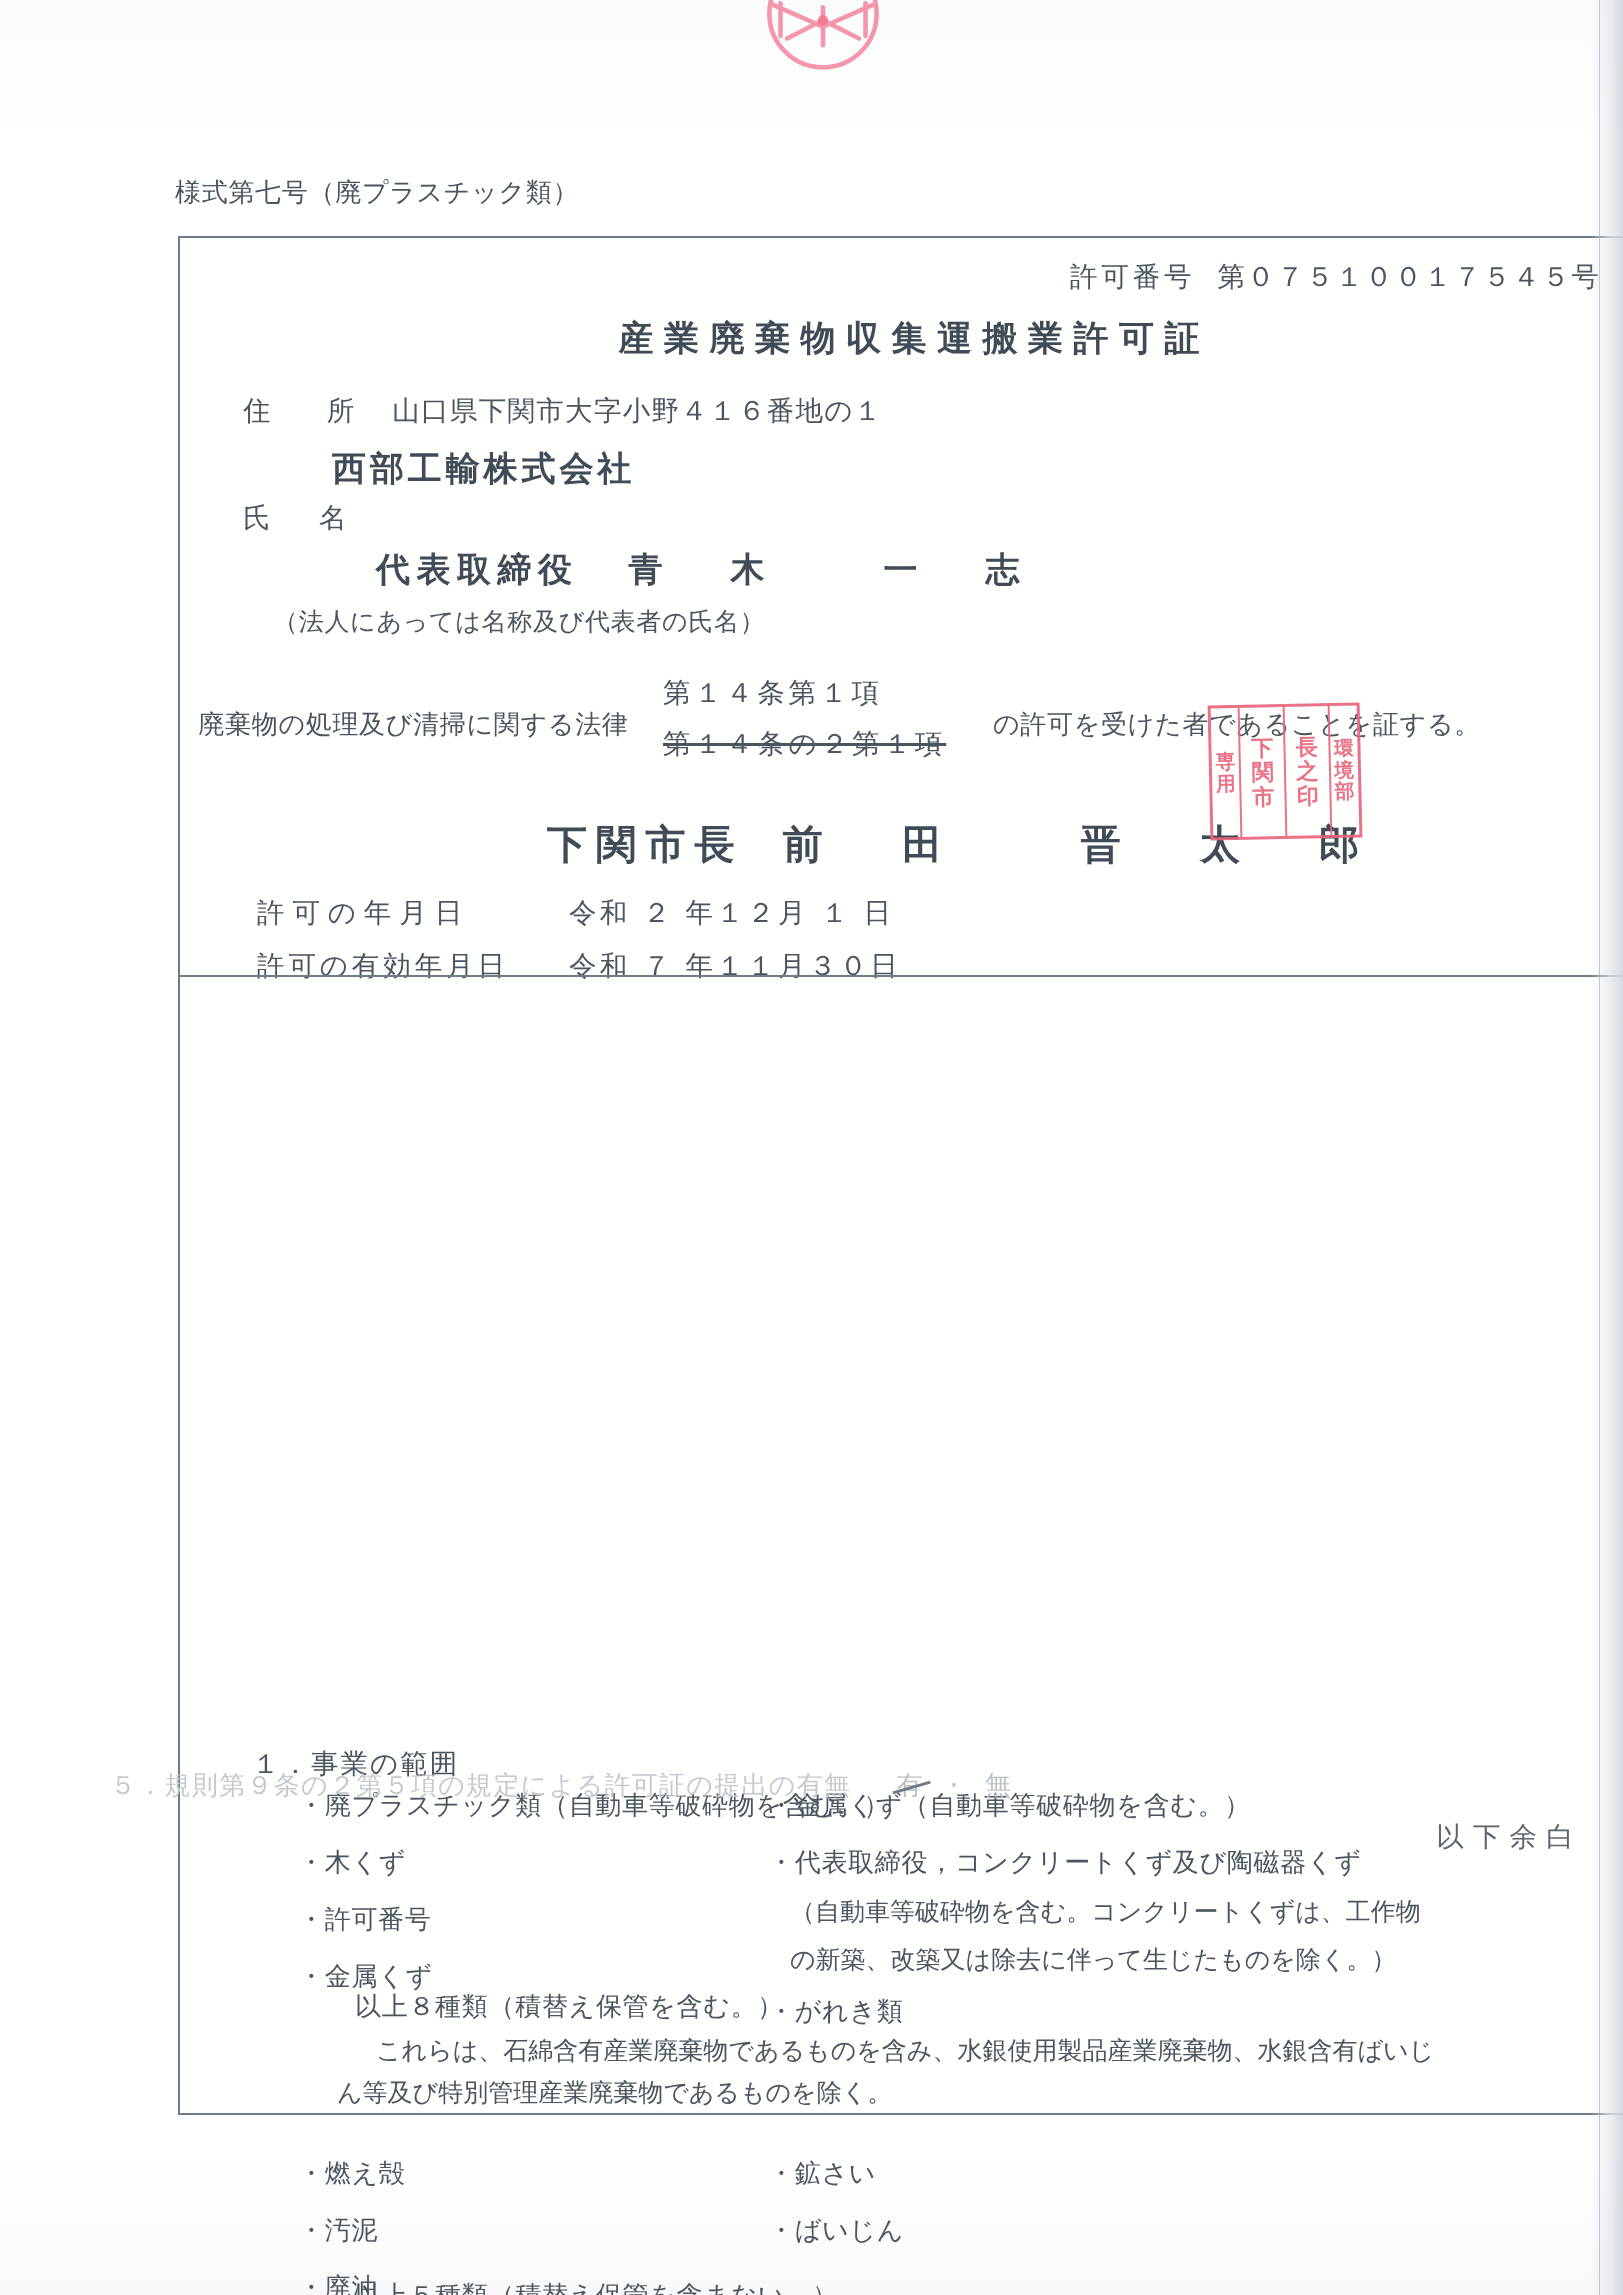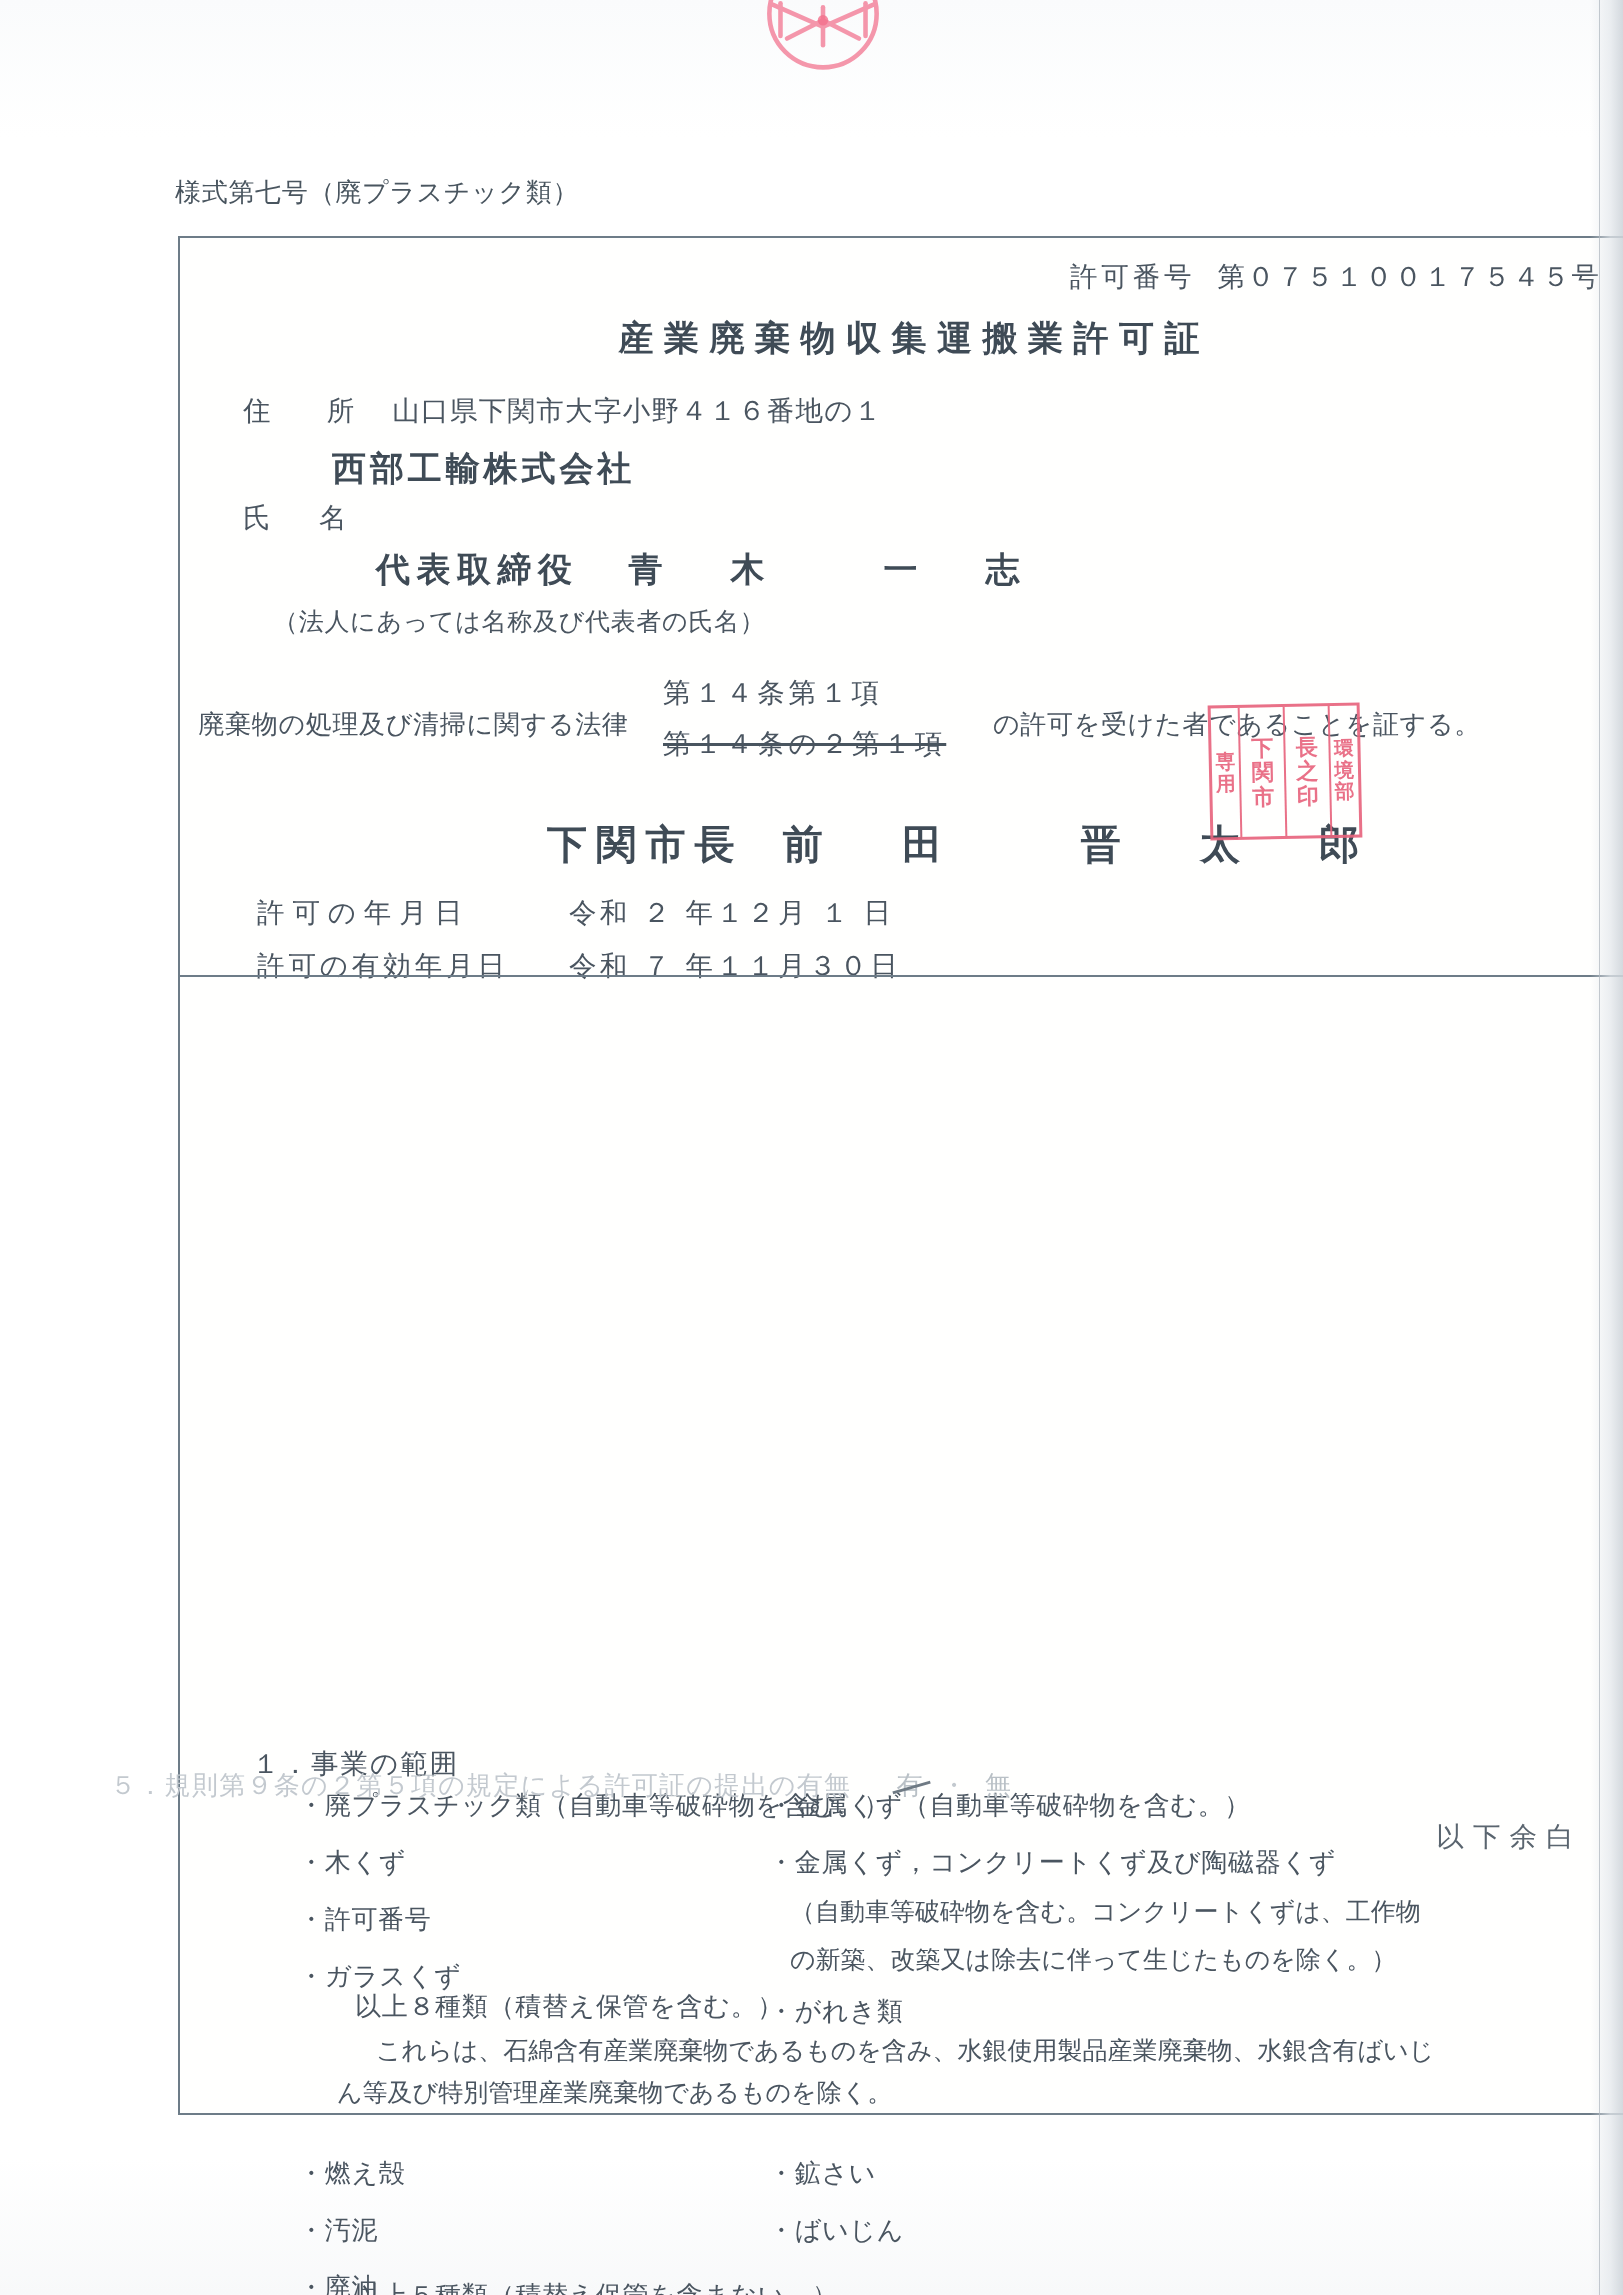--- a/index.html
+++ b/index.html
@@ -425,26 +425,26 @@
     <div class="cert-divider"></div>
 
     <div class="lower">
 
       <div class="sec sec-head" style="left:72px; top:771px;">１．事業の範囲</div>
 
       <div class="waste-col-left" style="top:817px;">
         <div class="bullet-line" style="margin-bottom:31px;">・廃プラスチック類（自動車等破砕物を含む。）</div>
         <div class="bullet-line" style="margin-bottom:31px;">・木くず</div>
         <div class="bullet-line" style="margin-bottom:31px;">・許可番号</div>
-        <div class="bullet-line">・ガラスくず</div>
+        <div class="bullet-line">・金属くず</div>
       </div>
 
       <div class="waste-col-right" style="top:817px;">
         <div class="bullet-line" style="margin-bottom:31px;">・金属くず（自動車等破砕物を含む。）</div>
-        <div class="bullet-line" style="margin-bottom:23.6px;">・金属くず，コンクリートくず及び陶磁器くず</div>
+        <div class="bullet-line" style="margin-bottom:23.6px;">・代表取締役，コンクリートくず及び陶磁器くず</div>
         <div class="cont-line" style="margin-left:22px; margin-bottom:23.6px;">（自動車等破砕物を含む。コンクリートくずは、工作物</div>
         <div class="cont-line" style="margin-left:22px; margin-bottom:26px;">の新築、改築又は除去に伴って生じたものを除く。）</div>
         <div class="bullet-line">・がれき類</div>
       </div>
 
       <div class="sec" style="left:175px; top:1014px;">以上８種類（積替え保管を含む。）</div>
 
       <div class="para" style="left:196px; top:1058px;">これらは、石綿含有産業廃棄物であるものを含み、水銀使用製品産業廃棄物、水銀含有ばいじ</div>
       <div class="para" style="left:157px; top:1100px;">ん等及び特別管理産業廃棄物であるものを除く。</div>
 

